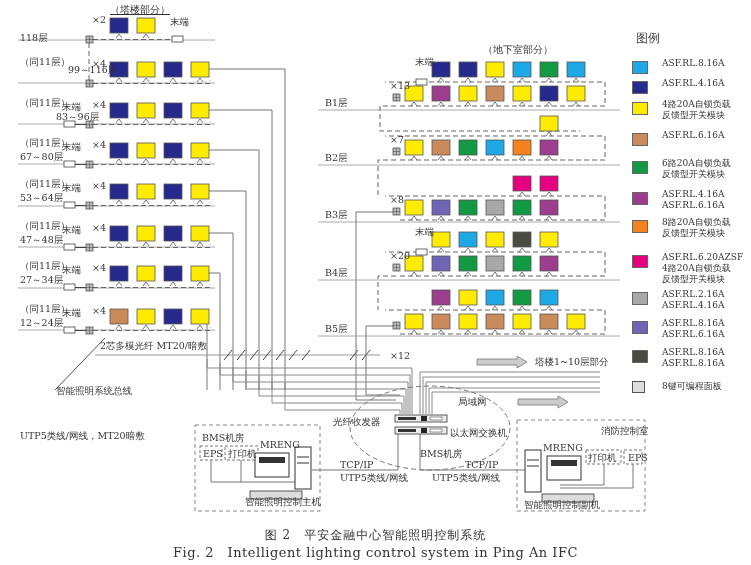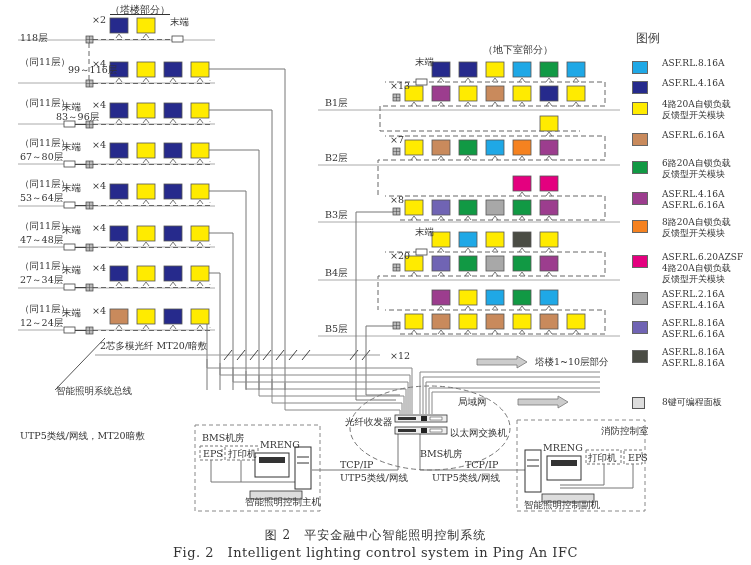--- a/index.html
+++ b/index.html
@@ -534,21 +534,21 @@
 
 <div id="labels">
   <div class="lbl" style="left:110px;top:4px;font-size:10px;text-decoration:underline;">（塔楼部分）</div>
   <div class="lbl" style="left:483px;top:44px;font-size:10px;">（地下室部分）</div>
 
   <div class="lbl" style="left:100px;top:340px;">2芯多模光纤 MT20/暗敷</div>
   <div class="lbl" style="left:20px;top:385px;margin-left:36px;">智能照明系统总线</div>
   <div class="lbl" style="left:20px;top:397px;margin-top:33px;">UTP5类线/网线，MT20暗敷</div>
   <div class="lbl" style="left:535px;top:356px;">塔楼1~10层部分</div>
   <div class="lbl" style="left:458px;top:396px;">局域网</div>
-  <div class="lbl" style="left:345px;top:416px;">光纤收发器</div>
+  <div class="lbl" style="left:333px;top:416px;">光纤收发器</div>
   <div class="lbl" style="left:450px;top:427px;">以太网交换机</div>
   <div class="lbl" style="left:420px;top:448px;">BMS机房</div>
   <div class="lbl" style="left:340px;top:459px;">TCP/IP</div>
   <div class="lbl" style="left:340px;top:472px;">UTP5类线/网线</div>
   <div class="lbl" style="left:465px;top:459px;">TCP/IP</div>
   <div class="lbl" style="left:432px;top:472px;">UTP5类线/网线</div>
 
   <div class="lbl" style="left:202px;top:432px;">BMS机房</div>
   <div class="lbl" style="left:203px;top:448px;">EPS</div>
   <div class="lbl" style="left:228px;top:448px;">打印机</div>
@@ -610,21 +610,21 @@
         <div class="legend-swatch" style="background: rgb(112, 100, 180);"></div>
         <div class="legend-text">ASF.RL.8.16A
 ASF.RL.6.16A</div>
       </div>
       <div class="legend-item" style="top: 347px;">
         <div class="legend-swatch" style="background: rgb(74, 76, 68);"></div>
         <div class="legend-text">ASF.RL.8.16A
 ASF.RL.8.16A</div>
       </div>
     </div>
-  <div class="legend-item" style="top:378px;margin-top:16px;">
+  <div class="legend-item" style="top:378px;">
     <div class="legend-swatch" style="background:#ddd;border-color:#555;width:13px;height:12px;"></div>
     <div class="legend-text" style="top:3px;">8键可编程面板</div>
   </div>
 
   <div class="caption" style="top:527px;">图 2　平安金融中心智能照明控制系统</div>
   <div class="caption" style="top:544px;font-size:13px;letter-spacing:0.5px;">Fig. 2　Intelligent lighting control system in Ping An IFC</div>
 <div class="lbl" style="left: 20px; top: 32px; text-align: center;">118层</div>
     <div class="lbl" style="left: 92px; top: 14px;">×2</div>
     <div class="lbl" style="left: 170px; top: 16px;">末端</div>
     <div class="lbl" style="left: 20px; top: 56px;">（同11层）</div>

